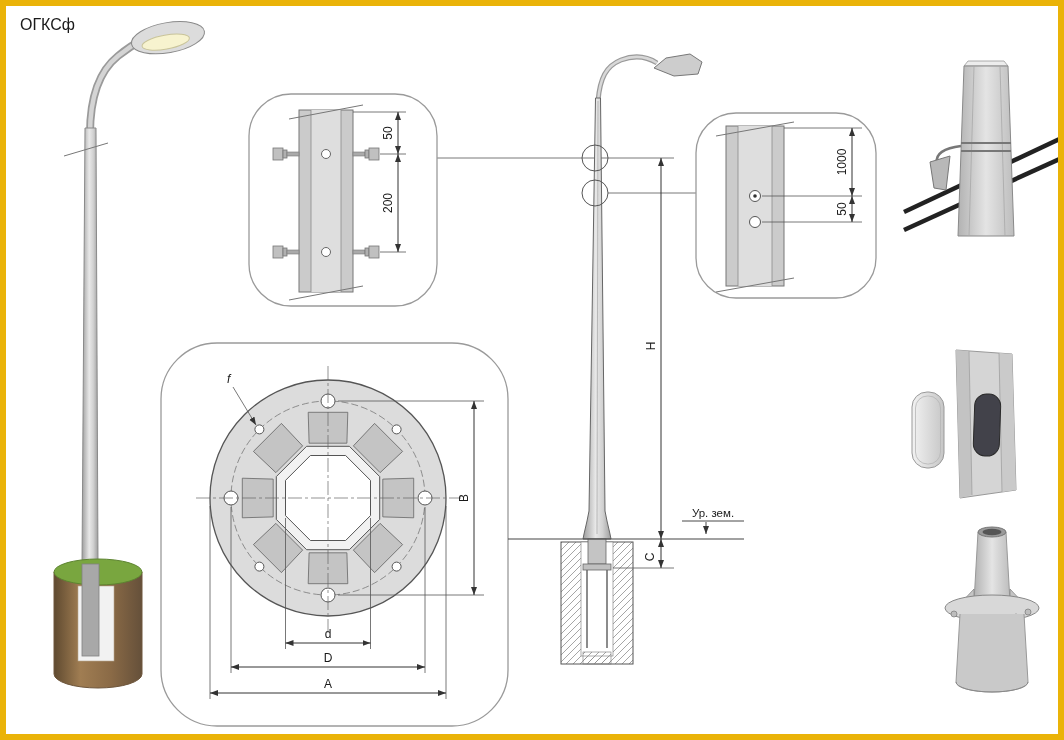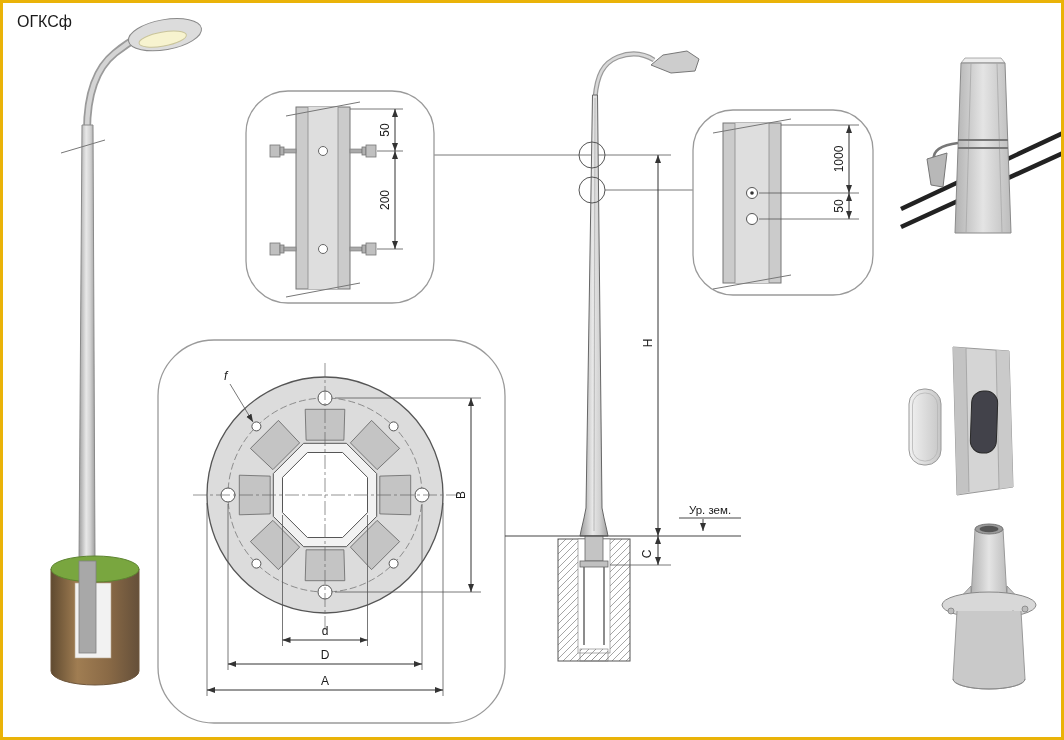--- a/index.html
+++ b/index.html
@@ -1,18 +1,18 @@
 <!DOCTYPE html>
 <html><head>
 <meta charset="utf-8">
 <style>
   html,body{margin:0;padding:0;background:#ffffff;}
   .page{
     width:1064px;height:740px;box-sizing:border-box;
-    border:3px solid #eab308;position:relative;background:#fff;
+    border:6px solid #eab308;position:relative;background:#fff;
     font-family:"Liberation Sans", sans-serif;overflow:hidden;
   }
   svg{position:absolute;inset:0;}
   text{font-family:"Liberation Sans", sans-serif;fill:#1a1a1a;}
   .dim{font-size:12px;}
   .title{font-size:16px;}
   .thin{stroke:#555;stroke-width:0.8;fill:none;}
   .dimline{stroke:#333;stroke-width:1;fill:none;}
   .callout{fill:#ffffff;stroke:#9a9a9a;stroke-width:1.3;}
 </style>

